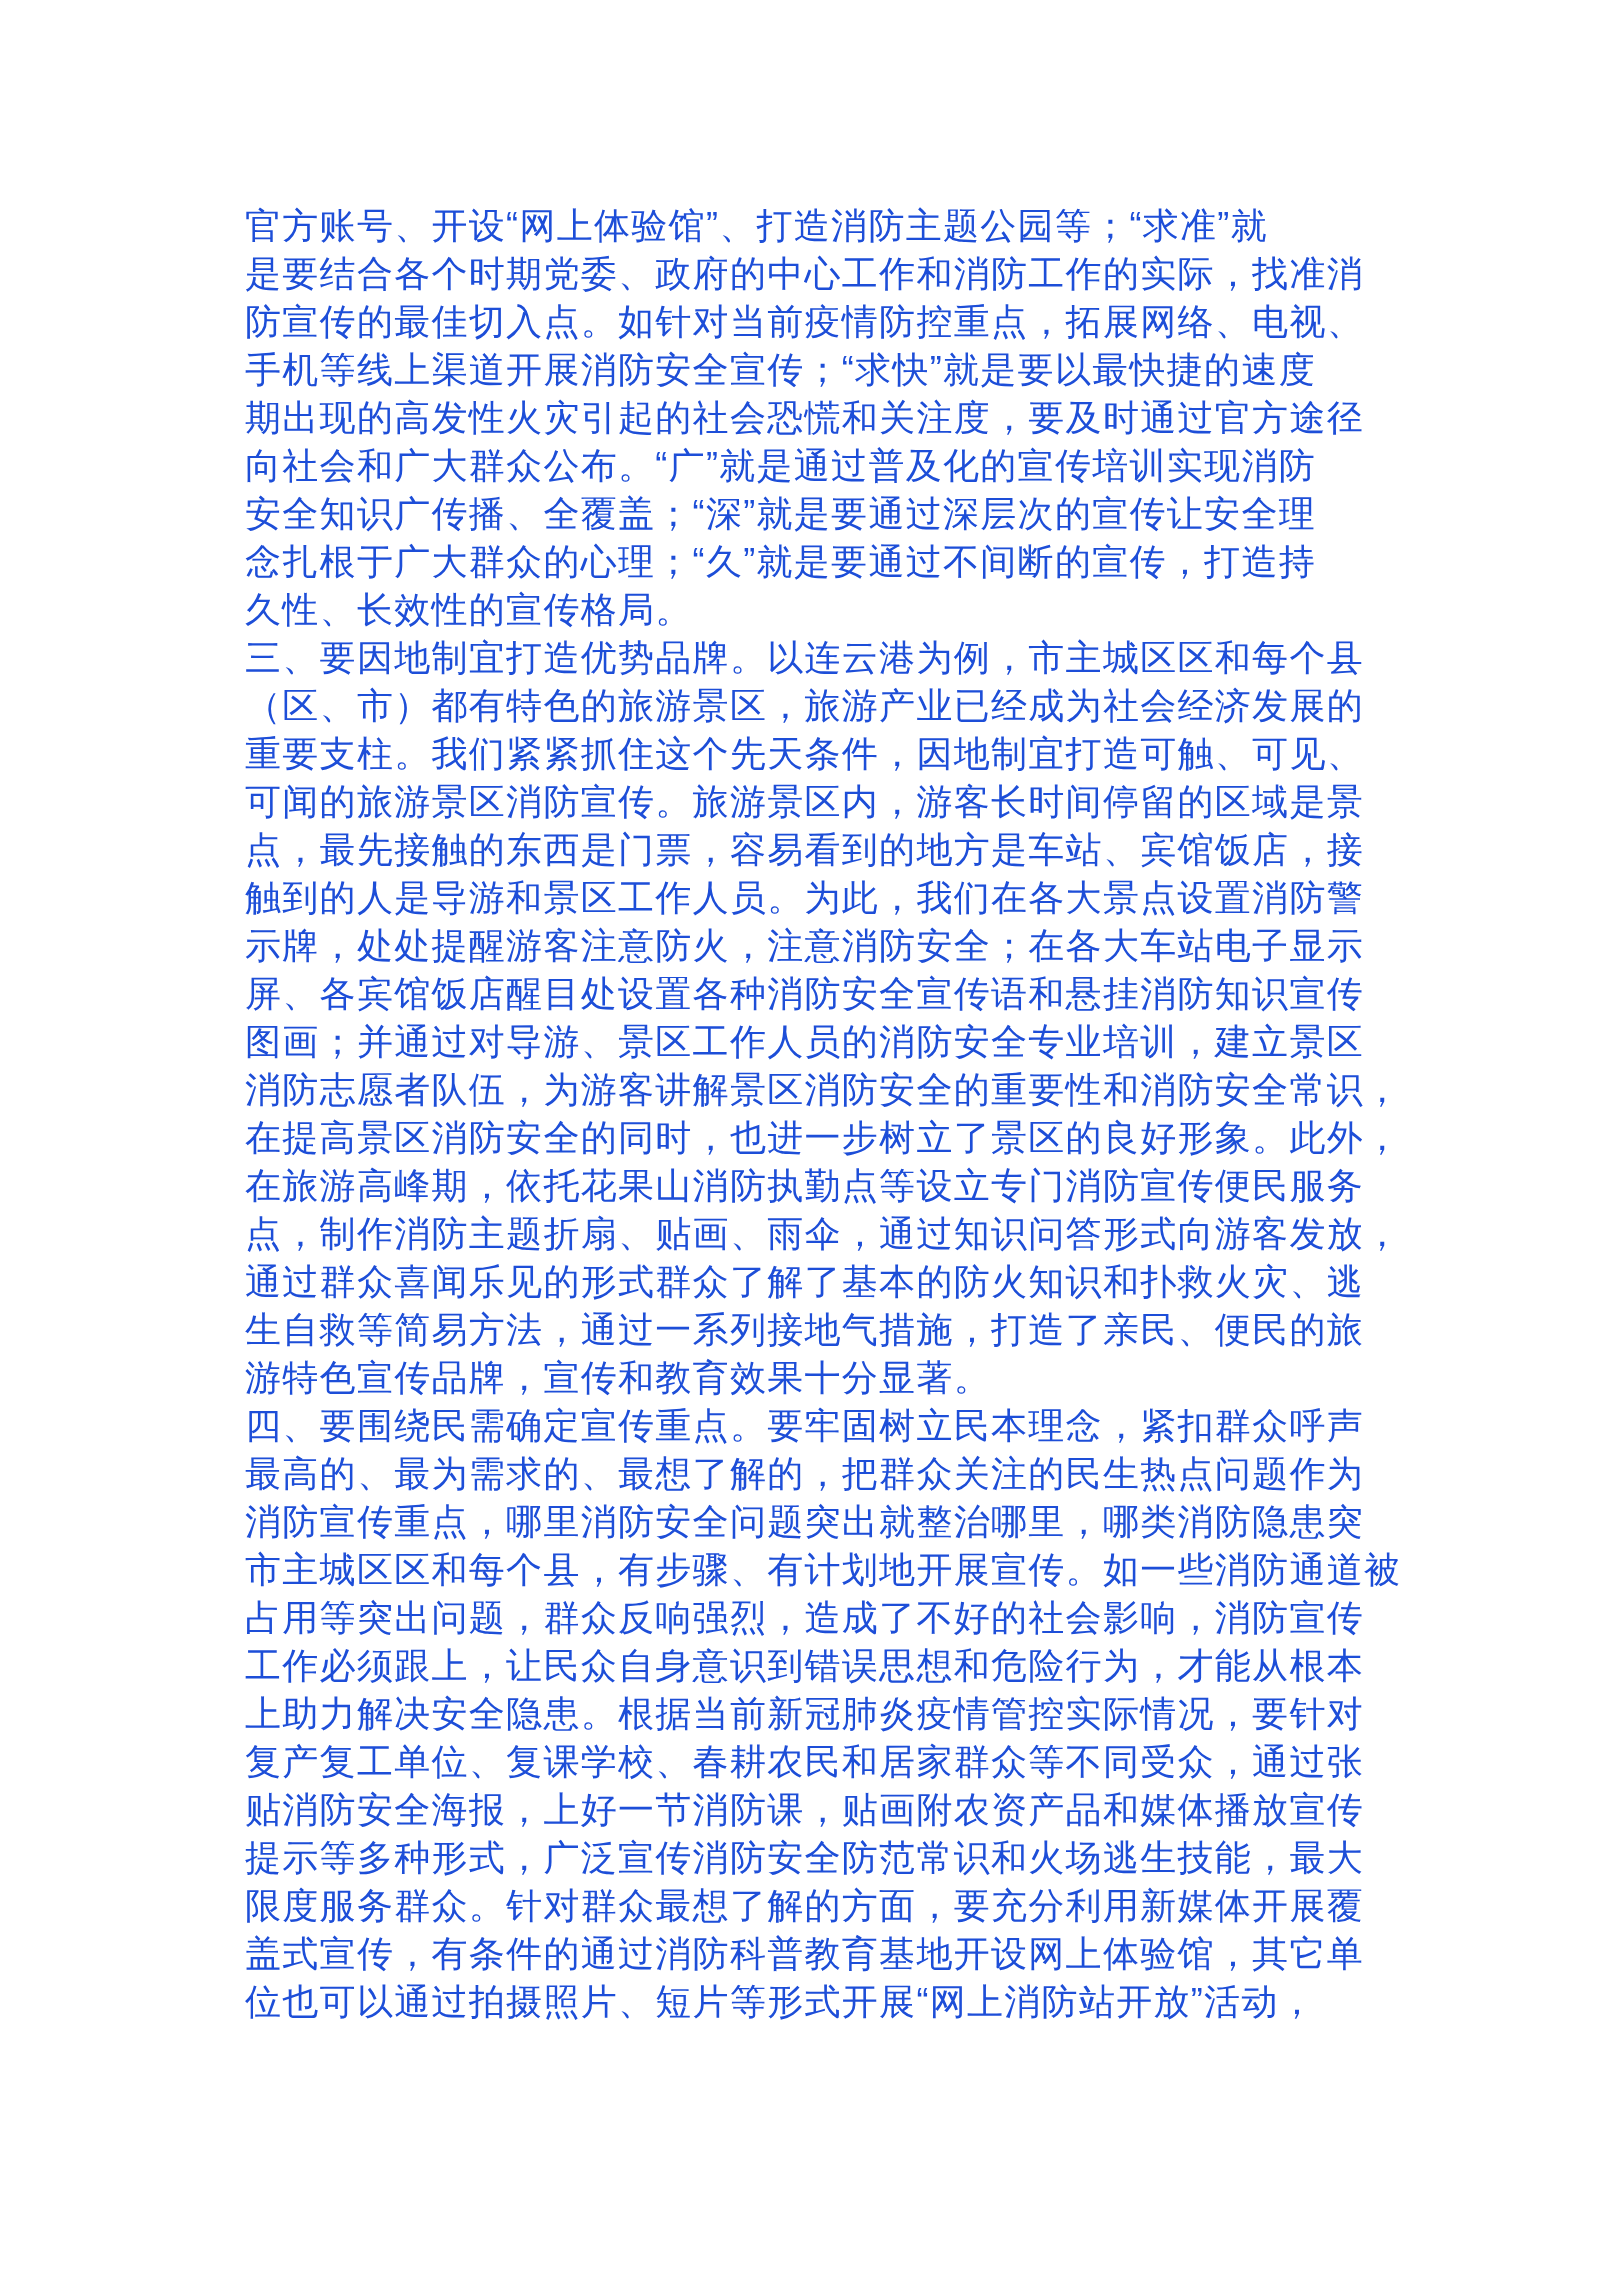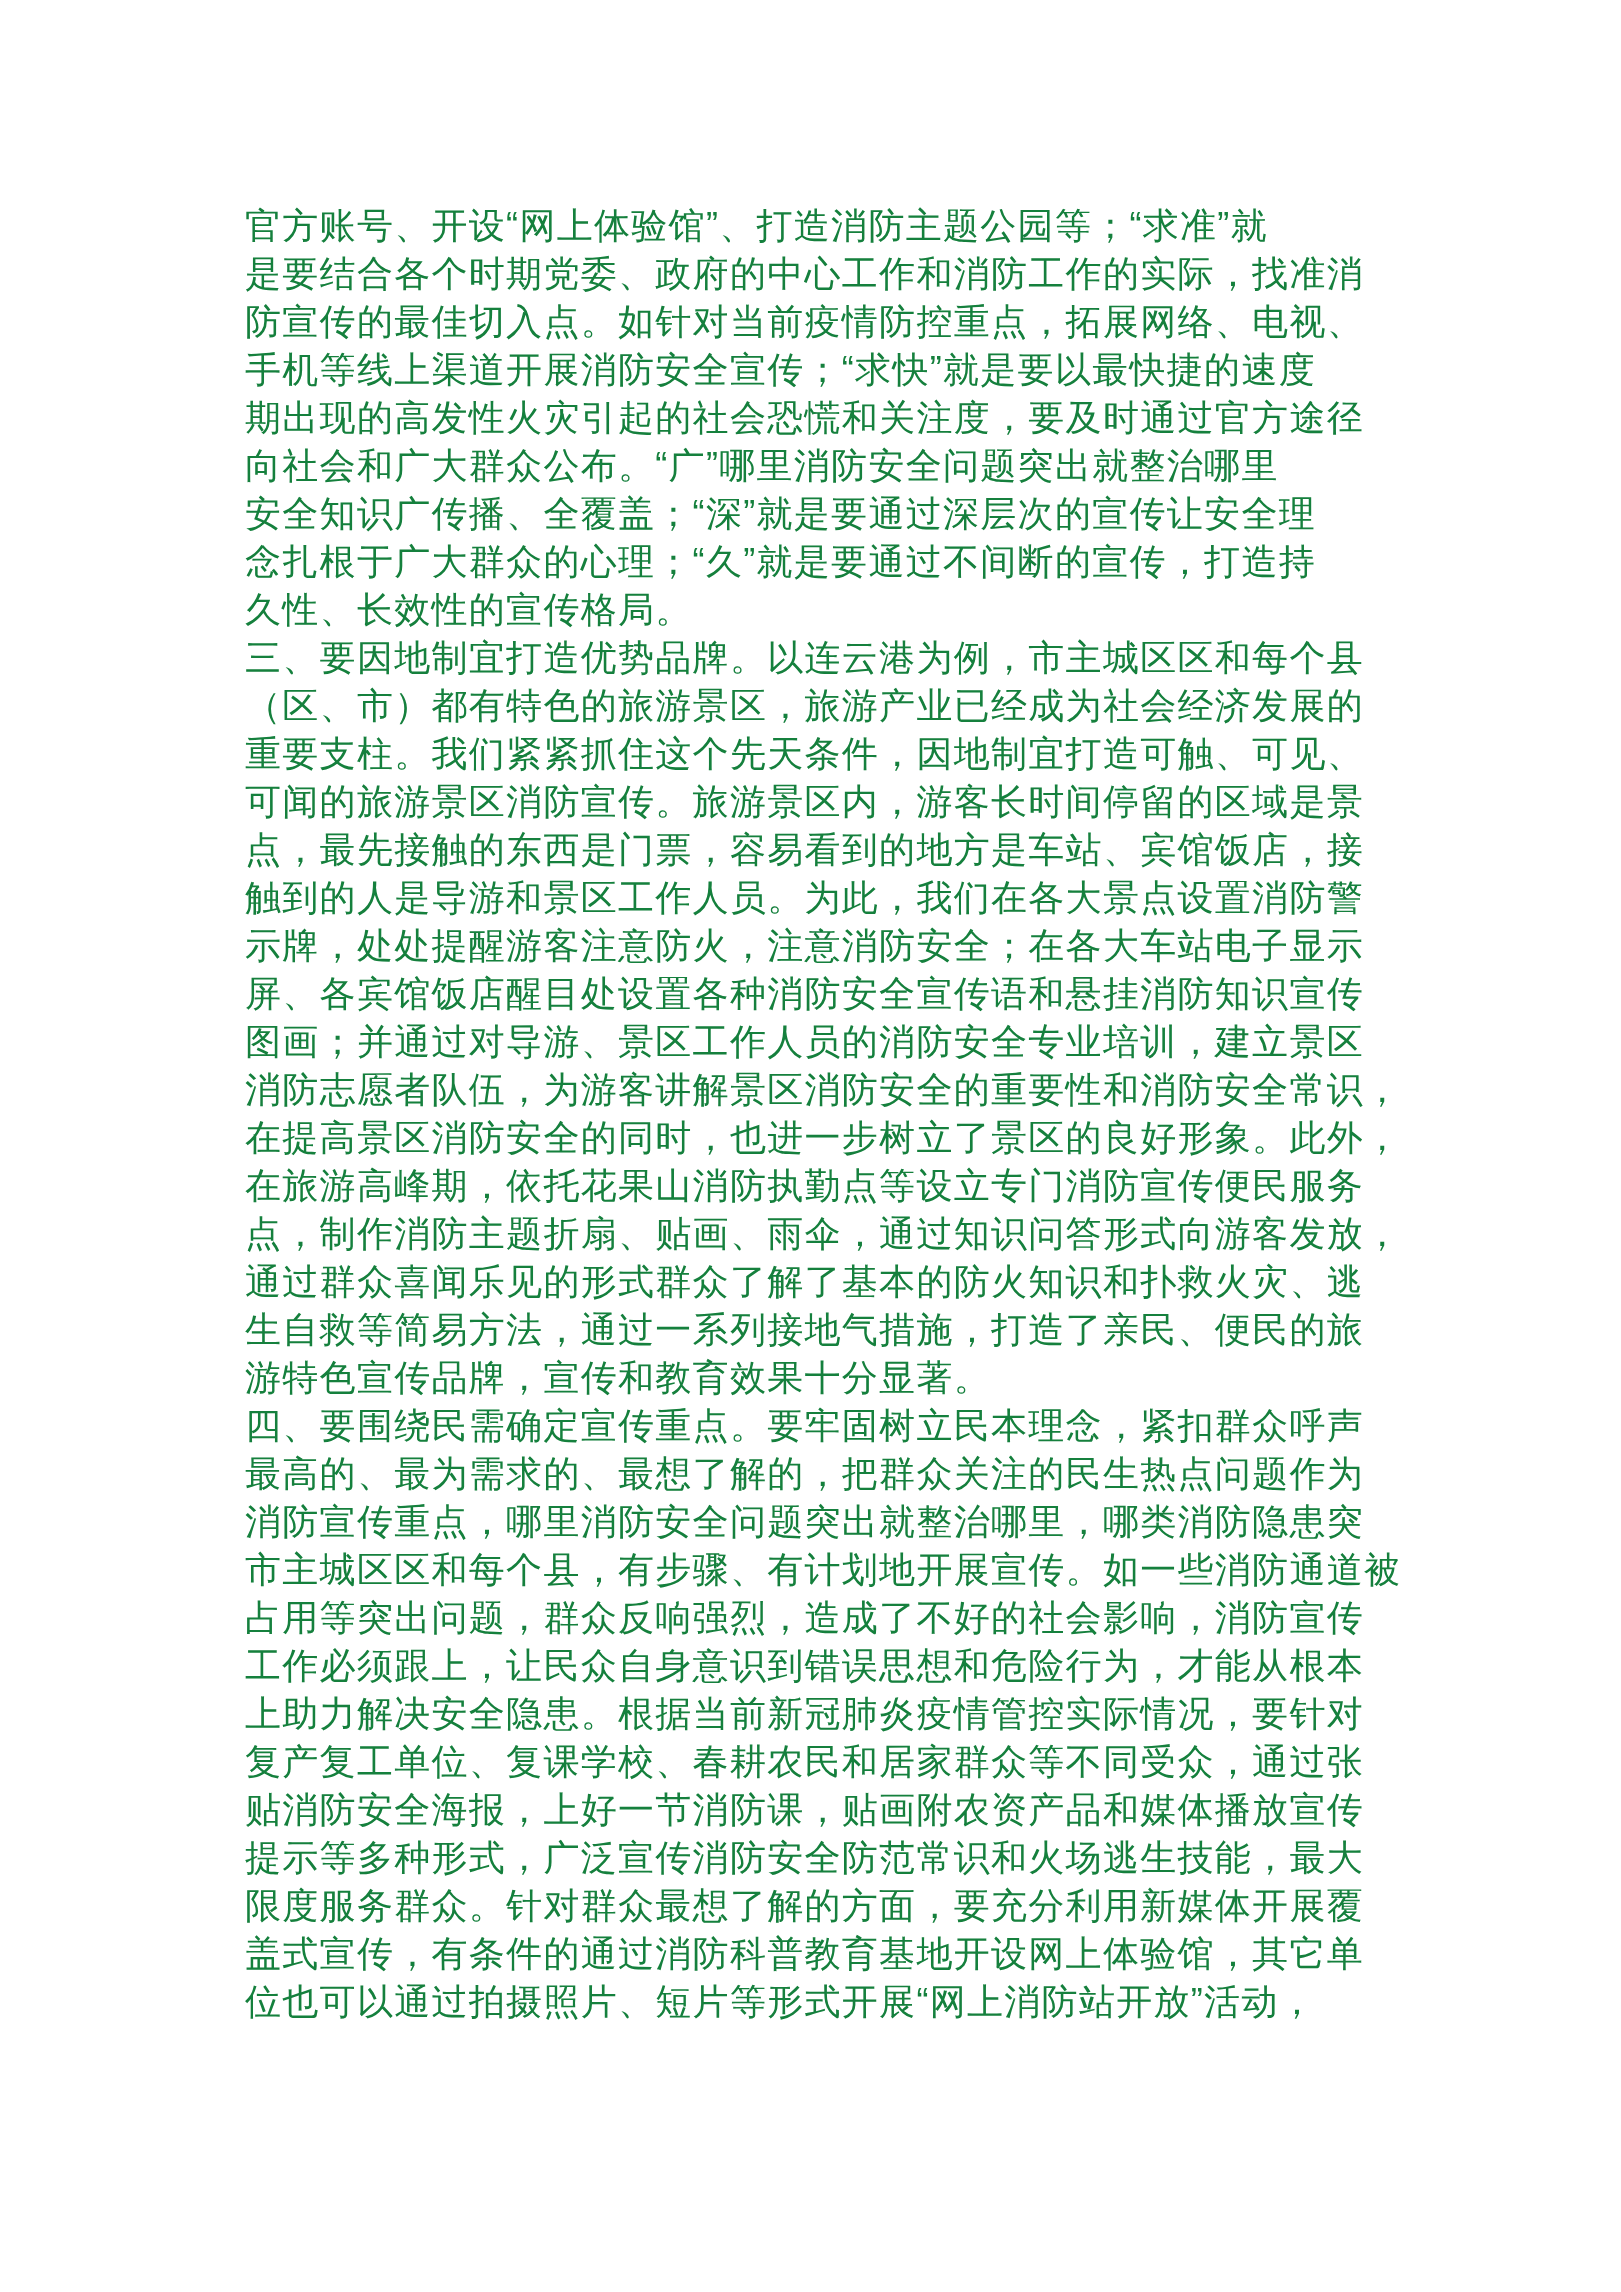--- a/index.html
+++ b/index.html
@@ -36,28 +36,28 @@
   }
   .text-line {
     white-space: nowrap;
     height: 48px;
   }
 </style>
 </head>
 <body>
 
 <div class="page">
-  <div class="text-block" style="color: #15803d;">
+  <div class="text-block" style="color: #1d4ed8;">
       <div class="paragraph">
         <div class="text-line">官方账号、开设“网上体验馆”、打造消防主题公园等；“求准”就</div>
         <div class="text-line">是要结合各个时期党委、政府的中心工作和消防工作的实际，找准消</div>
         <div class="text-line">防宣传的最佳切入点。如针对当前疫情防控重点，拓展网络、电视、</div>
         <div class="text-line">手机等线上渠道开展消防安全宣传；“求快”就是要以最快捷的速度</div>
         <div class="text-line">期出现的高发性火灾引起的社会恐慌和关注度，要及时通过官方途径</div>
-        <div class="text-line">向社会和广大群众公布。“广”哪里消防安全问题突出就整治哪里</div>
+        <div class="text-line">向社会和广大群众公布。“广”就是通过普及化的宣传培训实现消防</div>
         <div class="text-line">安全知识广传播、全覆盖；“深”就是要通过深层次的宣传让安全理</div>
         <div class="text-line">念扎根于广大群众的心理；“久”就是要通过不间断的宣传，打造持</div>
         <div class="text-line">久性、长效性的宣传格局。</div>
       </div>
       <div class="paragraph">
         <div class="text-line">三、要因地制宜打造优势品牌。以连云港为例，市主城区区和每个县</div>
         <div class="text-line">（区、市）都有特色的旅游景区，旅游产业已经成为社会经济发展的</div>
         <div class="text-line">重要支柱。我们紧紧抓住这个先天条件，因地制宜打造可触、可见、</div>
         <div class="text-line">可闻的旅游景区消防宣传。旅游景区内，游客长时间停留的区域是景</div>
         <div class="text-line">点，最先接触的东西是门票，容易看到的地方是车站、宾馆饭店，接</div>

